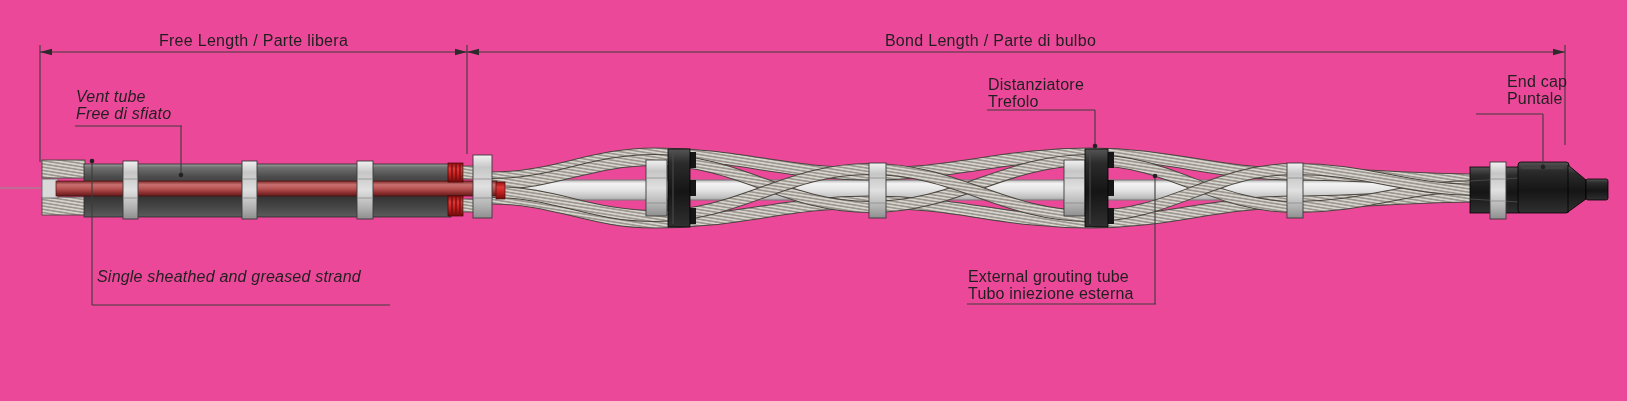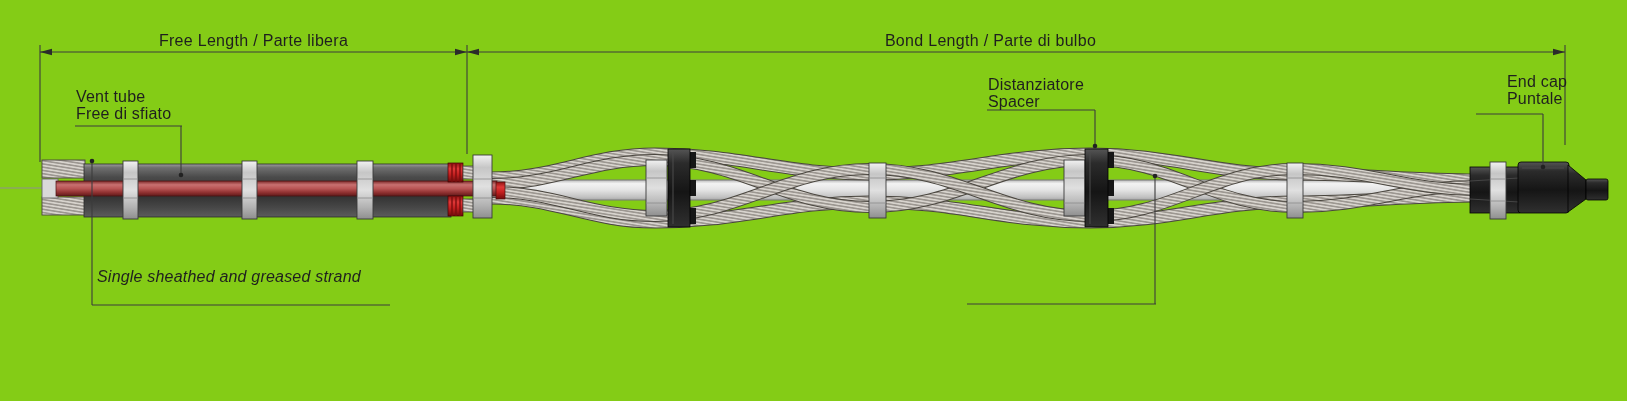--- a/index.html
+++ b/index.html
@@ -1,17 +1,17 @@
 <!DOCTYPE html>
 <html><head>
 <meta charset="utf-8">
 <style>
   html,body{margin:0;padding:0;background:#ffffff;}
   .stage{
-    position:relative;width:1627px;height:401px;background:#84cc16;
+    position:relative;width:1627px;height:401px;background:#ec4899;
     font-family:"Liberation Sans",sans-serif;overflow:hidden;
   }
   .stage svg{position:absolute;left:0;top:0;}
   .lbl{
     position:absolute;color:#1f1f1f;font-size:16px;line-height:16.5px;
     letter-spacing:.2px;white-space:nowrap;
   }
   .dim{
     position:absolute;top:32px;text-align:center;color:#1f1f1f;
     font-size:16px;letter-spacing:.3px;white-space:nowrap;
@@ -213,33 +213,37 @@
       <circle cx="1095" cy="146" r="2.3"></circle>
       <circle cx="1543" cy="167" r="2.3"></circle>
       <circle cx="92" cy="161" r="2.3"></circle>
       <circle cx="1155" cy="176" r="2.3"></circle>
     </g>
   </svg>
 
   <div class="dim" style="left:40px;width:427px;">Free Length / Parte libera</div>
   <div class="dim" style="left:467px;width:1047px;">Bond Length / Parte di bulbo</div>
 
-  <div class="lbl" style="left:76px;top:89px;">
+  <div class="lbl" style="left:76px;top:89px;font-style:italic;">
     <div>Vent tube</div>
     <div>Free di sfiato</div>
   </div>
 
   <div class="lbl" style="left:988px;top:77px;">
     <div>Distanziatore</div>
-    <div>Spacer</div>
+    <div>Trefolo</div>
   </div>
 
   <div class="lbl" style="left:1507px;top:74px;">
     <div>End cap</div>
     <div>Puntale</div>
   </div>
 
   <div class="lbl" style="left:97px;top:269px;font-style:italic;">
     <div>Single sheathed and greased strand</div>
   </div>
 
+  <div class="lbl" style="left:968px;top:269px;">
+    <div>External grouting tube</div>
+    <div>Tubo iniezione esterna</div>
+  </div>
 
 </div>
 
 </body></html>

